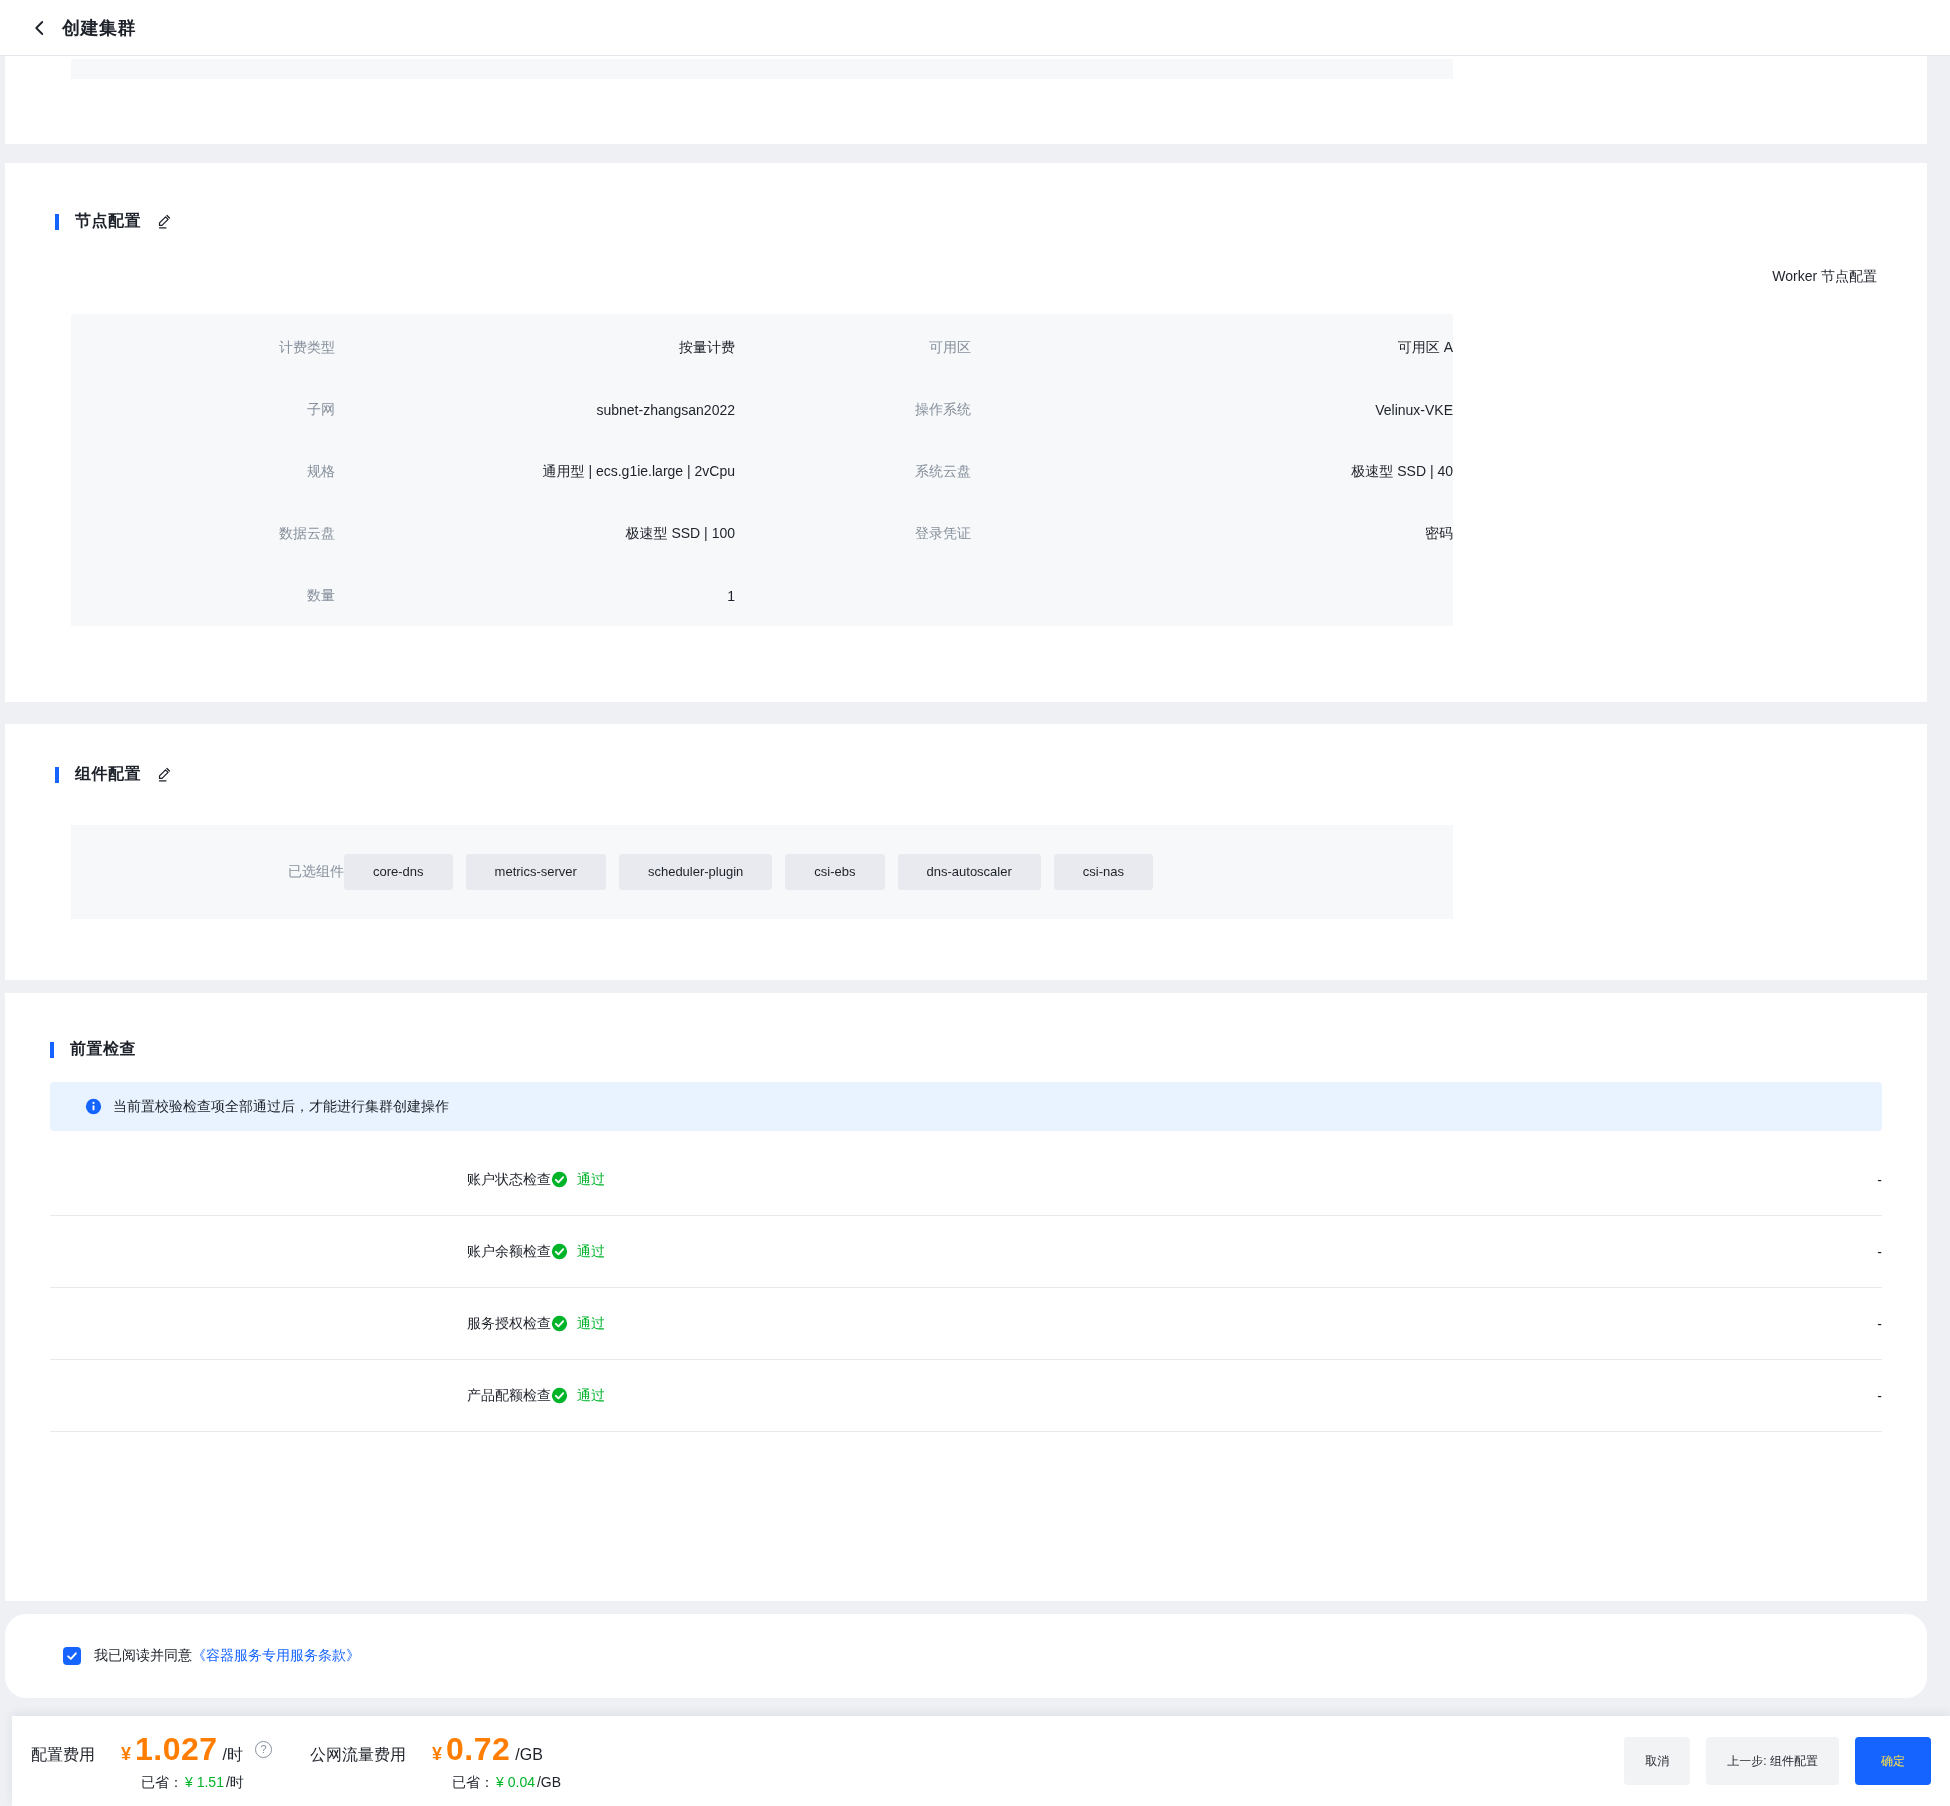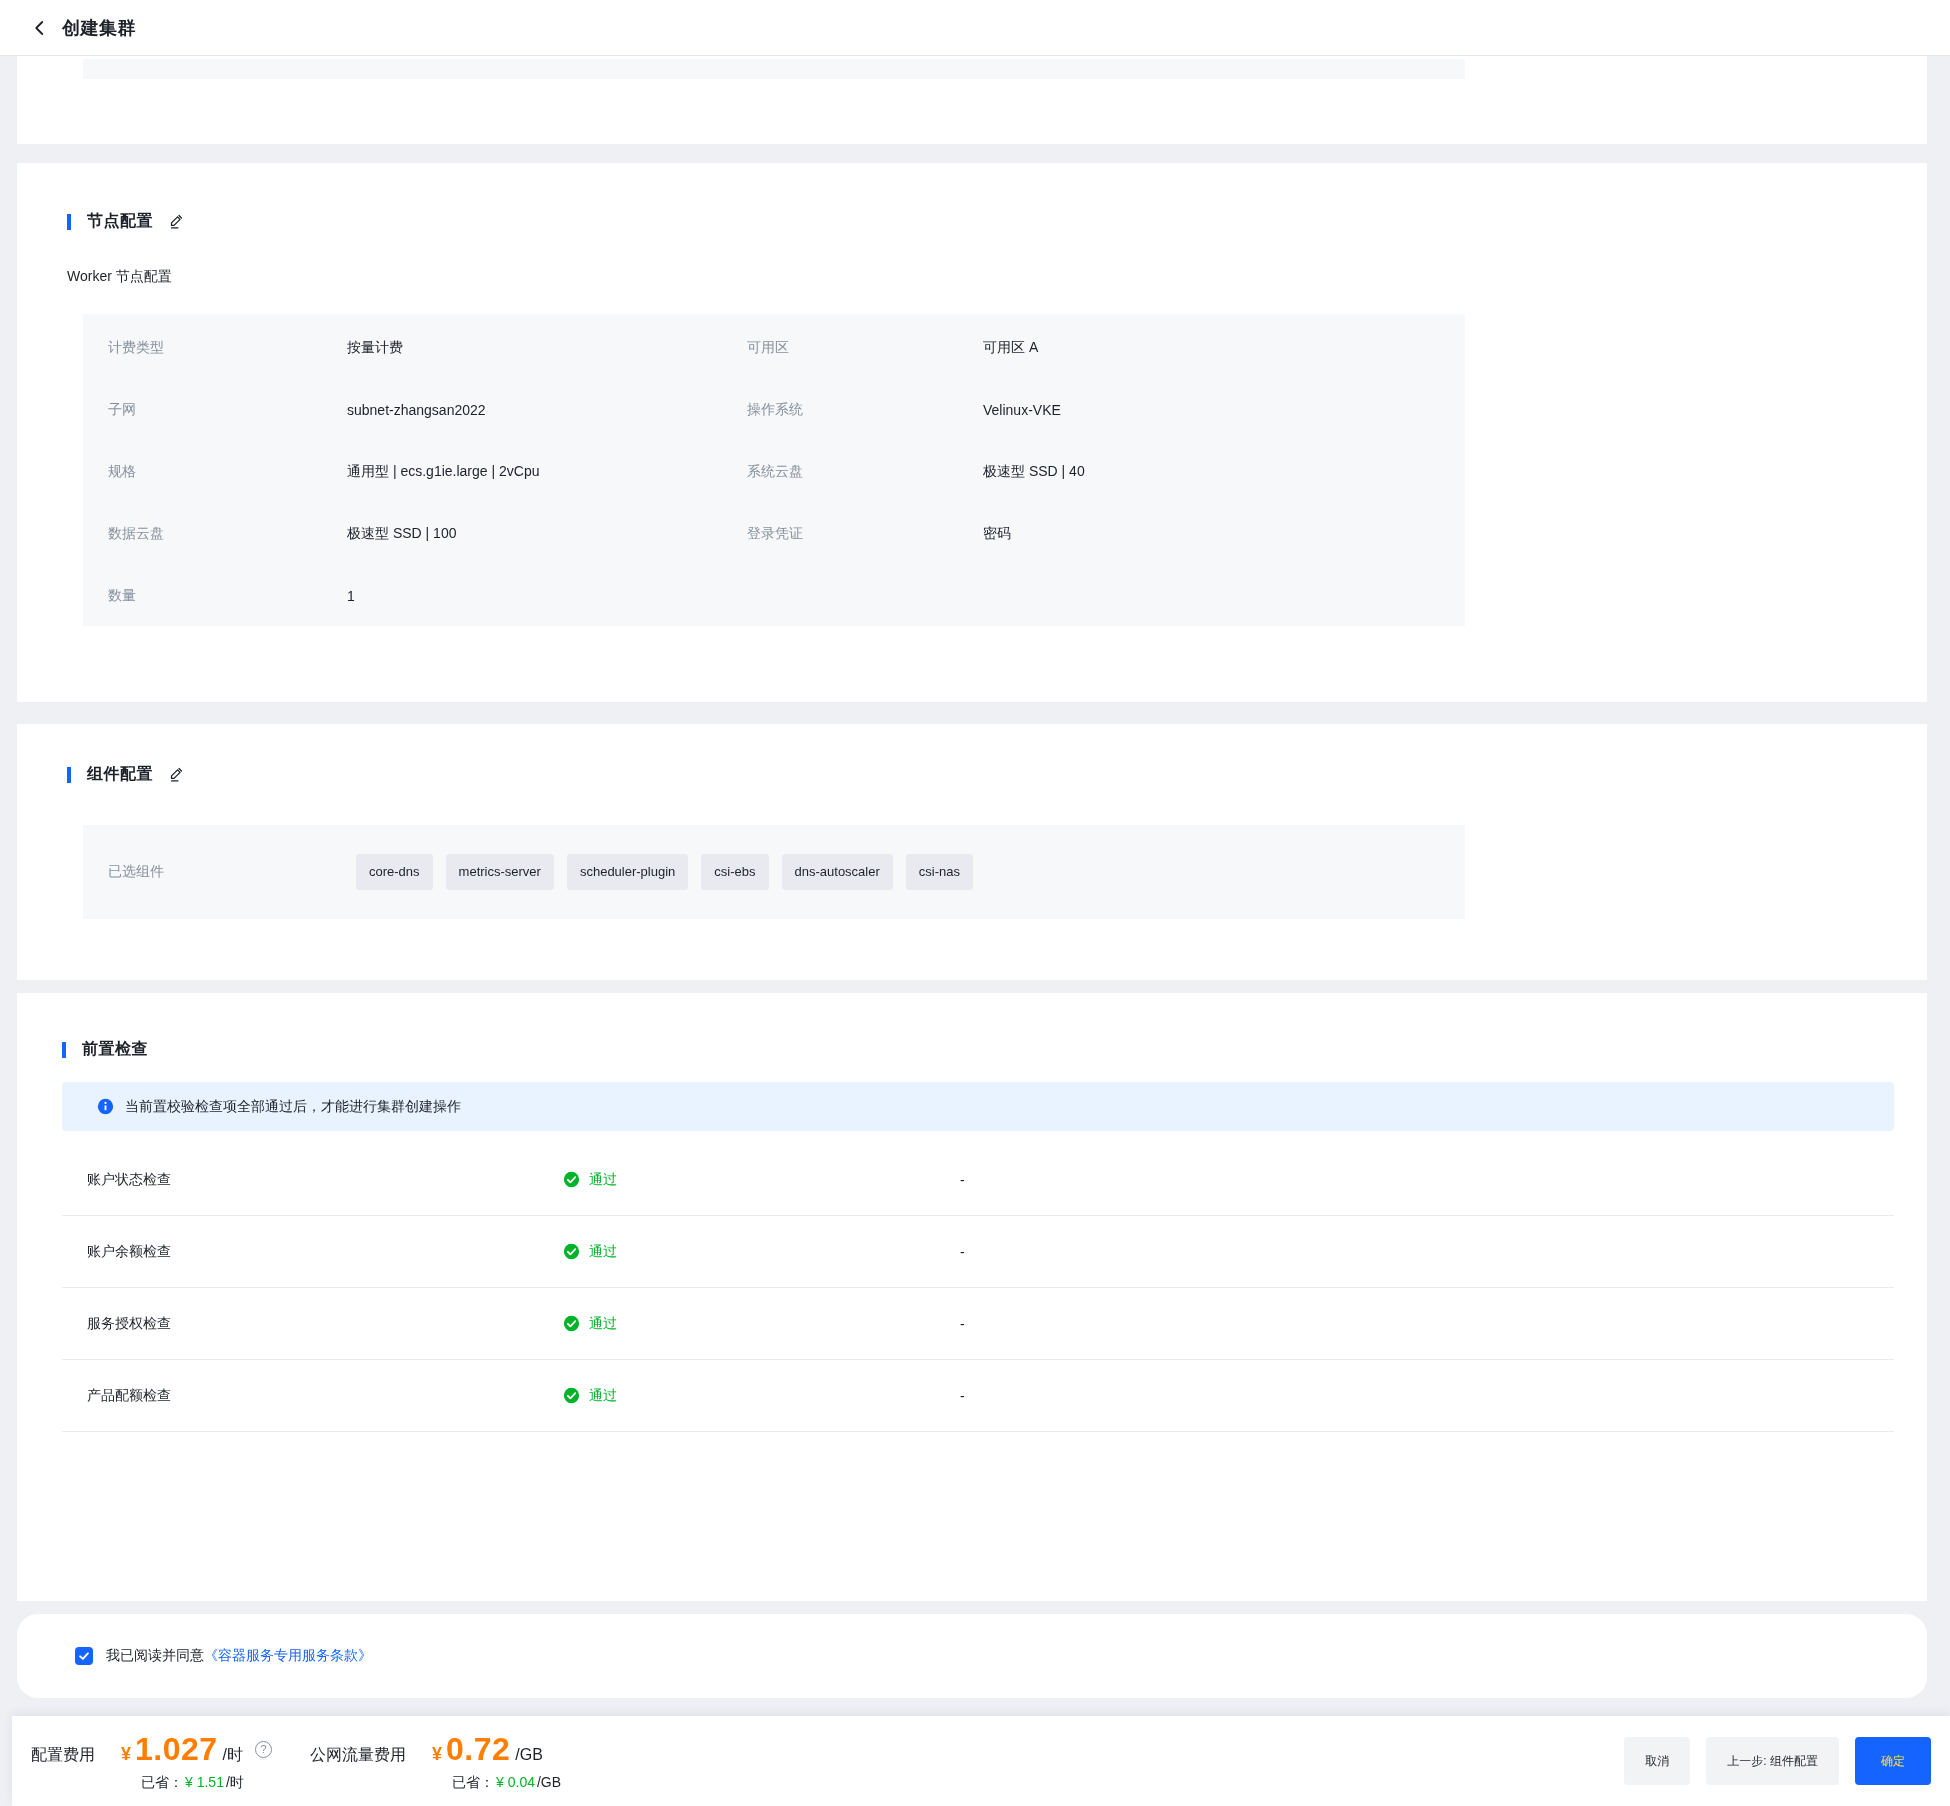--- a/index.html
+++ b/index.html
@@ -13,21 +13,21 @@
   }
   
   .page-header {
     height:56px; background:#fff; border-bottom:1px solid #e5e6eb;
     display:flex; align-items:center; padding-left:30px;
   }
   .back-btn { width:20px; height:20px; display:inline-flex; align-items:center; justify-content:center; cursor:pointer; }
   .page-header h1 { font-size:18px; font-weight:700; margin-left:12px; letter-spacing:.5px; }
 
   
-  .content { margin:0 23px 0 17px; }
+  .content { margin:0 23px 0 5px;text-align:right; }
   .card { background:#fff; }
   .card-partial { height:88px; padding-top:3px; margin-bottom:19px; }
   .card-partial .strip { height:20px; margin-left:66px; width:1382px; background:#f7f8fa; }
 
   .sec-title { display:flex; align-items:center; }
   .sec-title .bar { width:4px; height:16px; background:#1664ff; margin-right:16px; }
   .sec-title h2 { font-size:16px; font-weight:700; letter-spacing:.5px; }
   .edit-ic { margin-left:15px; display:inline-flex; cursor:pointer; }
 
   
@@ -44,21 +44,21 @@
   
   .card-comp { height:256px; padding:40px 50px 0 50px; margin-bottom:13px; }
   .comp-panel {
     margin-top:40px; margin-left:16px; width:1382px; height:94px;
     background:#f7f8fa; display:flex; align-items:center; padding-left:25px;
   }
   .comp-panel .kv-label { width:248px; }
   .tags { display:flex; gap:13px; }
   .tag {
     background:#e8eaf0; color:#1d2129; font-size:13px;
-    height:36px; line-height:36px; padding:0 13px; border-radius:3px; white-space:nowrap;
+    height:36px; line-height:36px; padding:0 29px; border-radius:3px; white-space:nowrap;
   }
 
   
   .card-check { height:608px; padding:46px 45px 0 45px; margin-bottom:13px; }
   .notice {
     margin-top:22px; width:1832px; height:49px; background:#e8f3ff; border-radius:4px;
     display:flex; align-items:center; padding-left:35px; font-size:14px;
   }
   .notice .txt { margin-left:11px; }
   .check-table { margin-top:13px; width:1832px; font-size:14px; }

